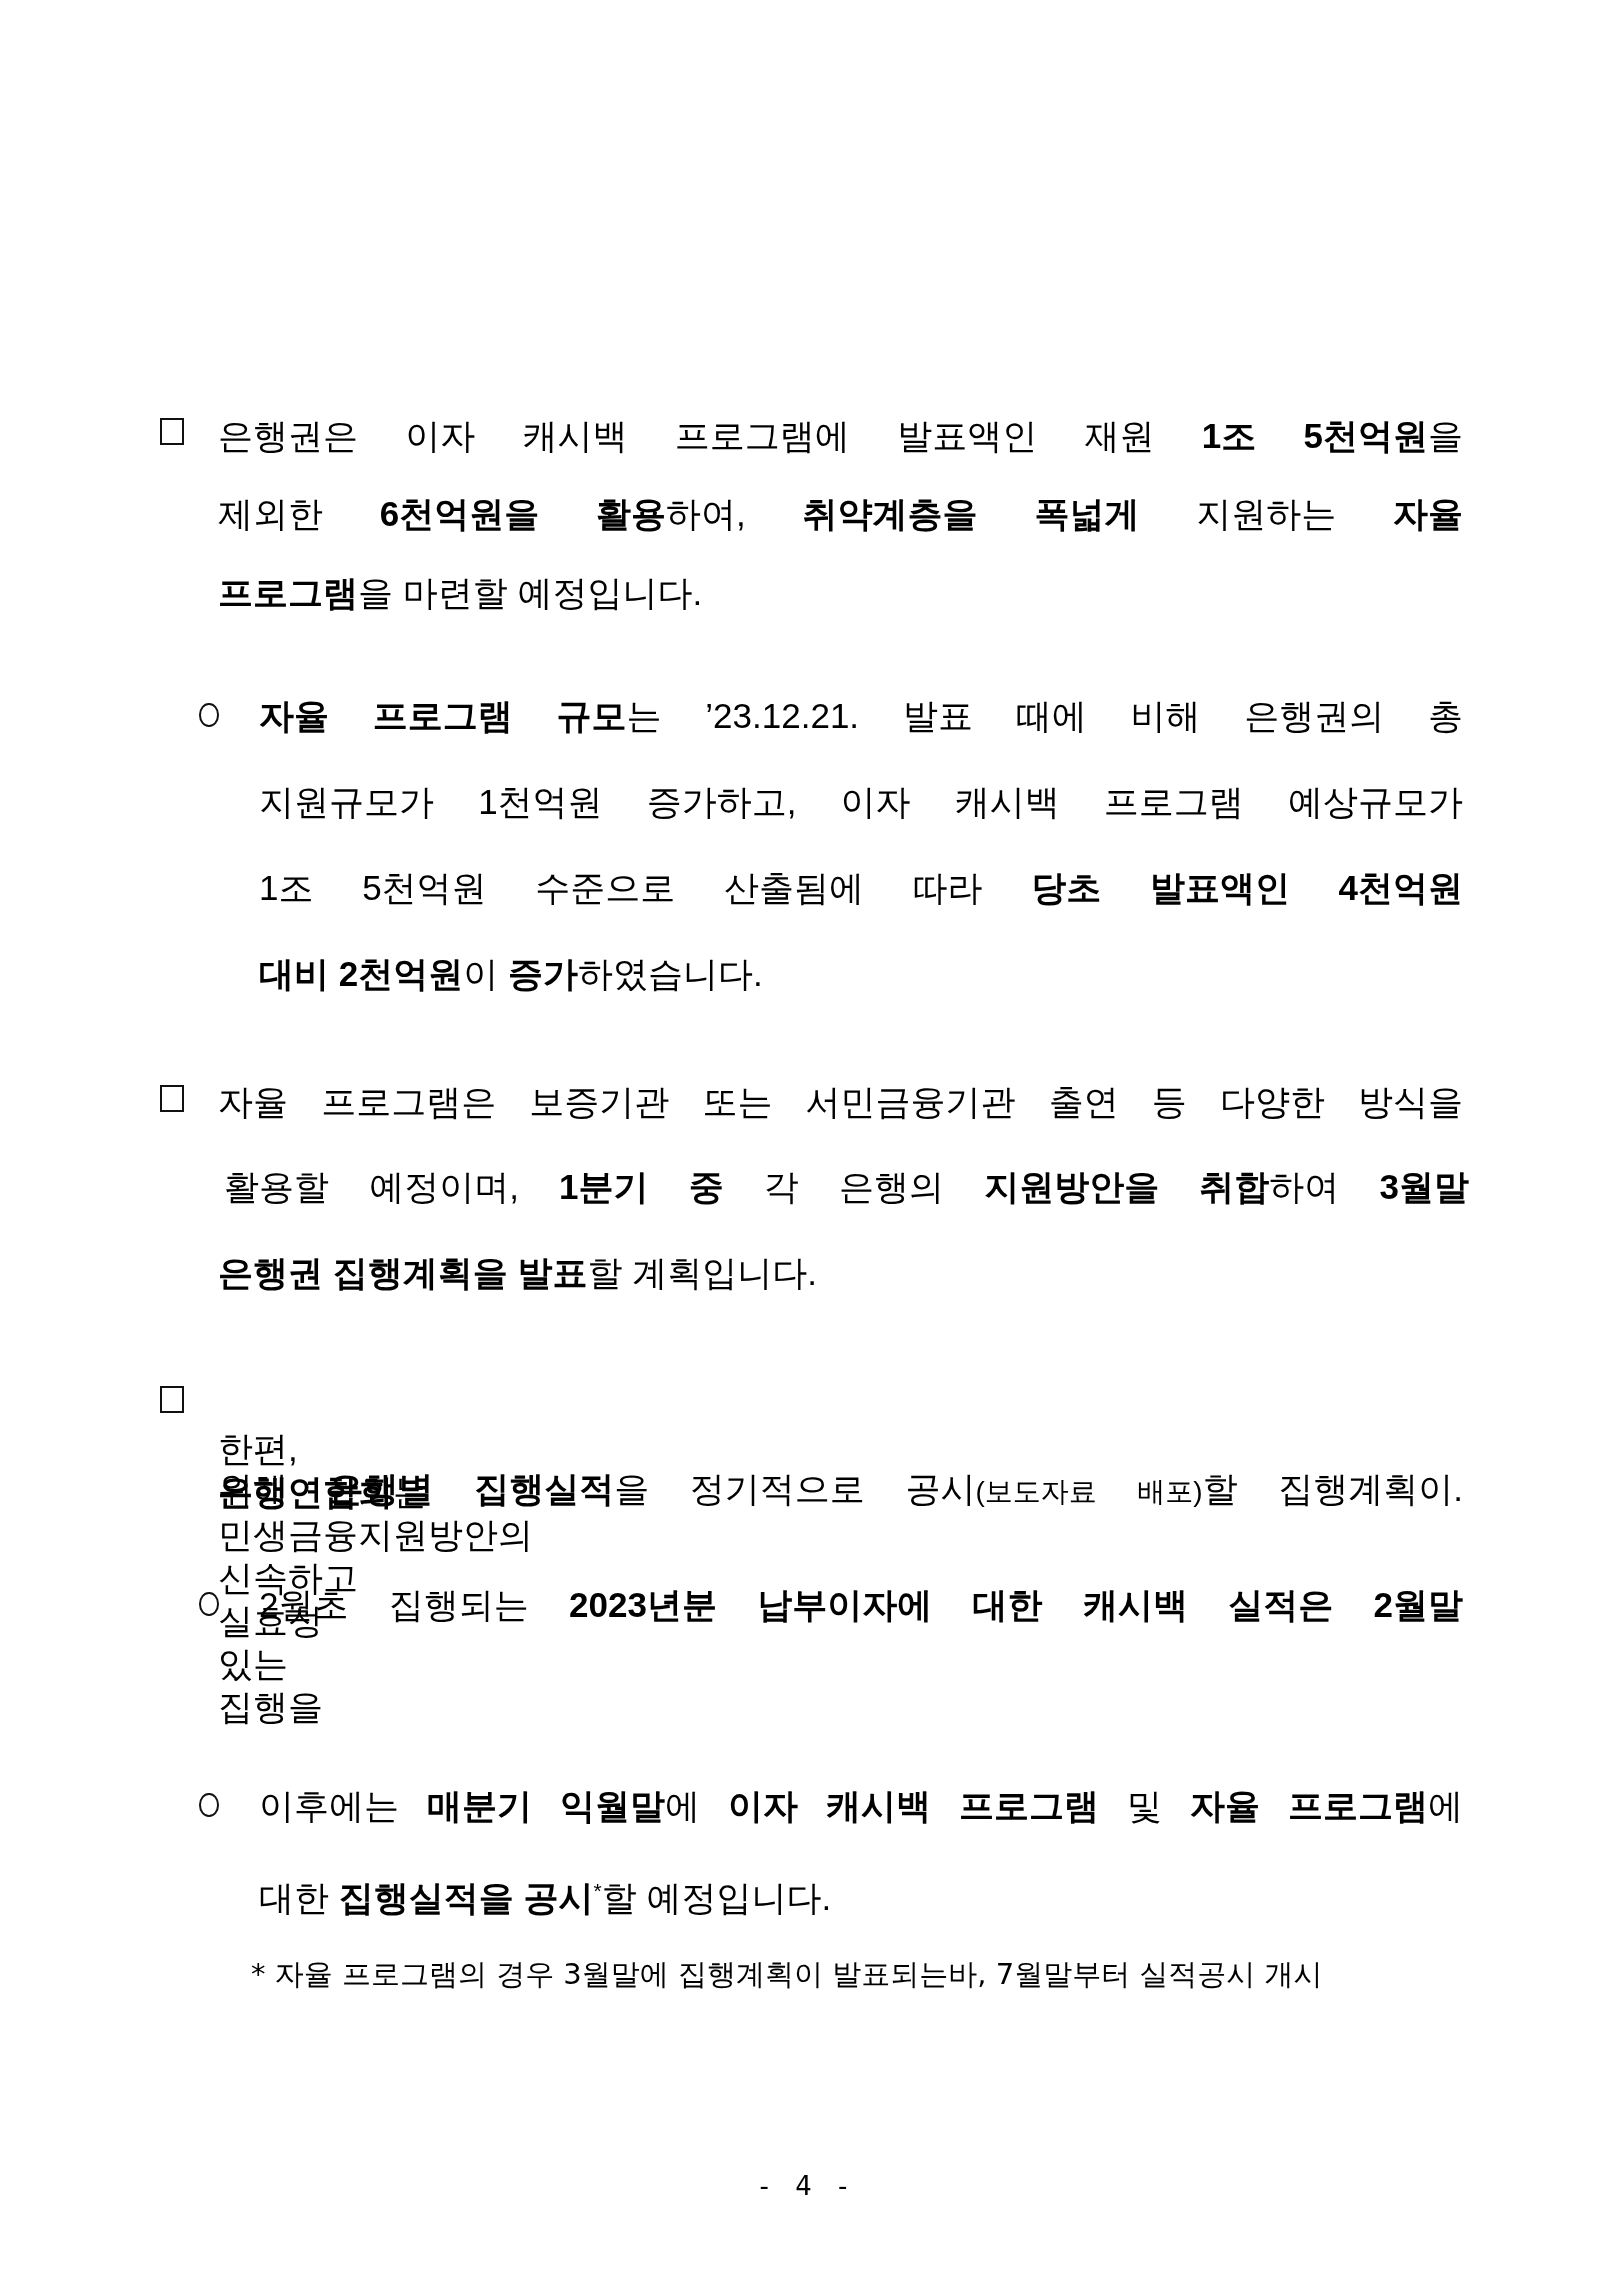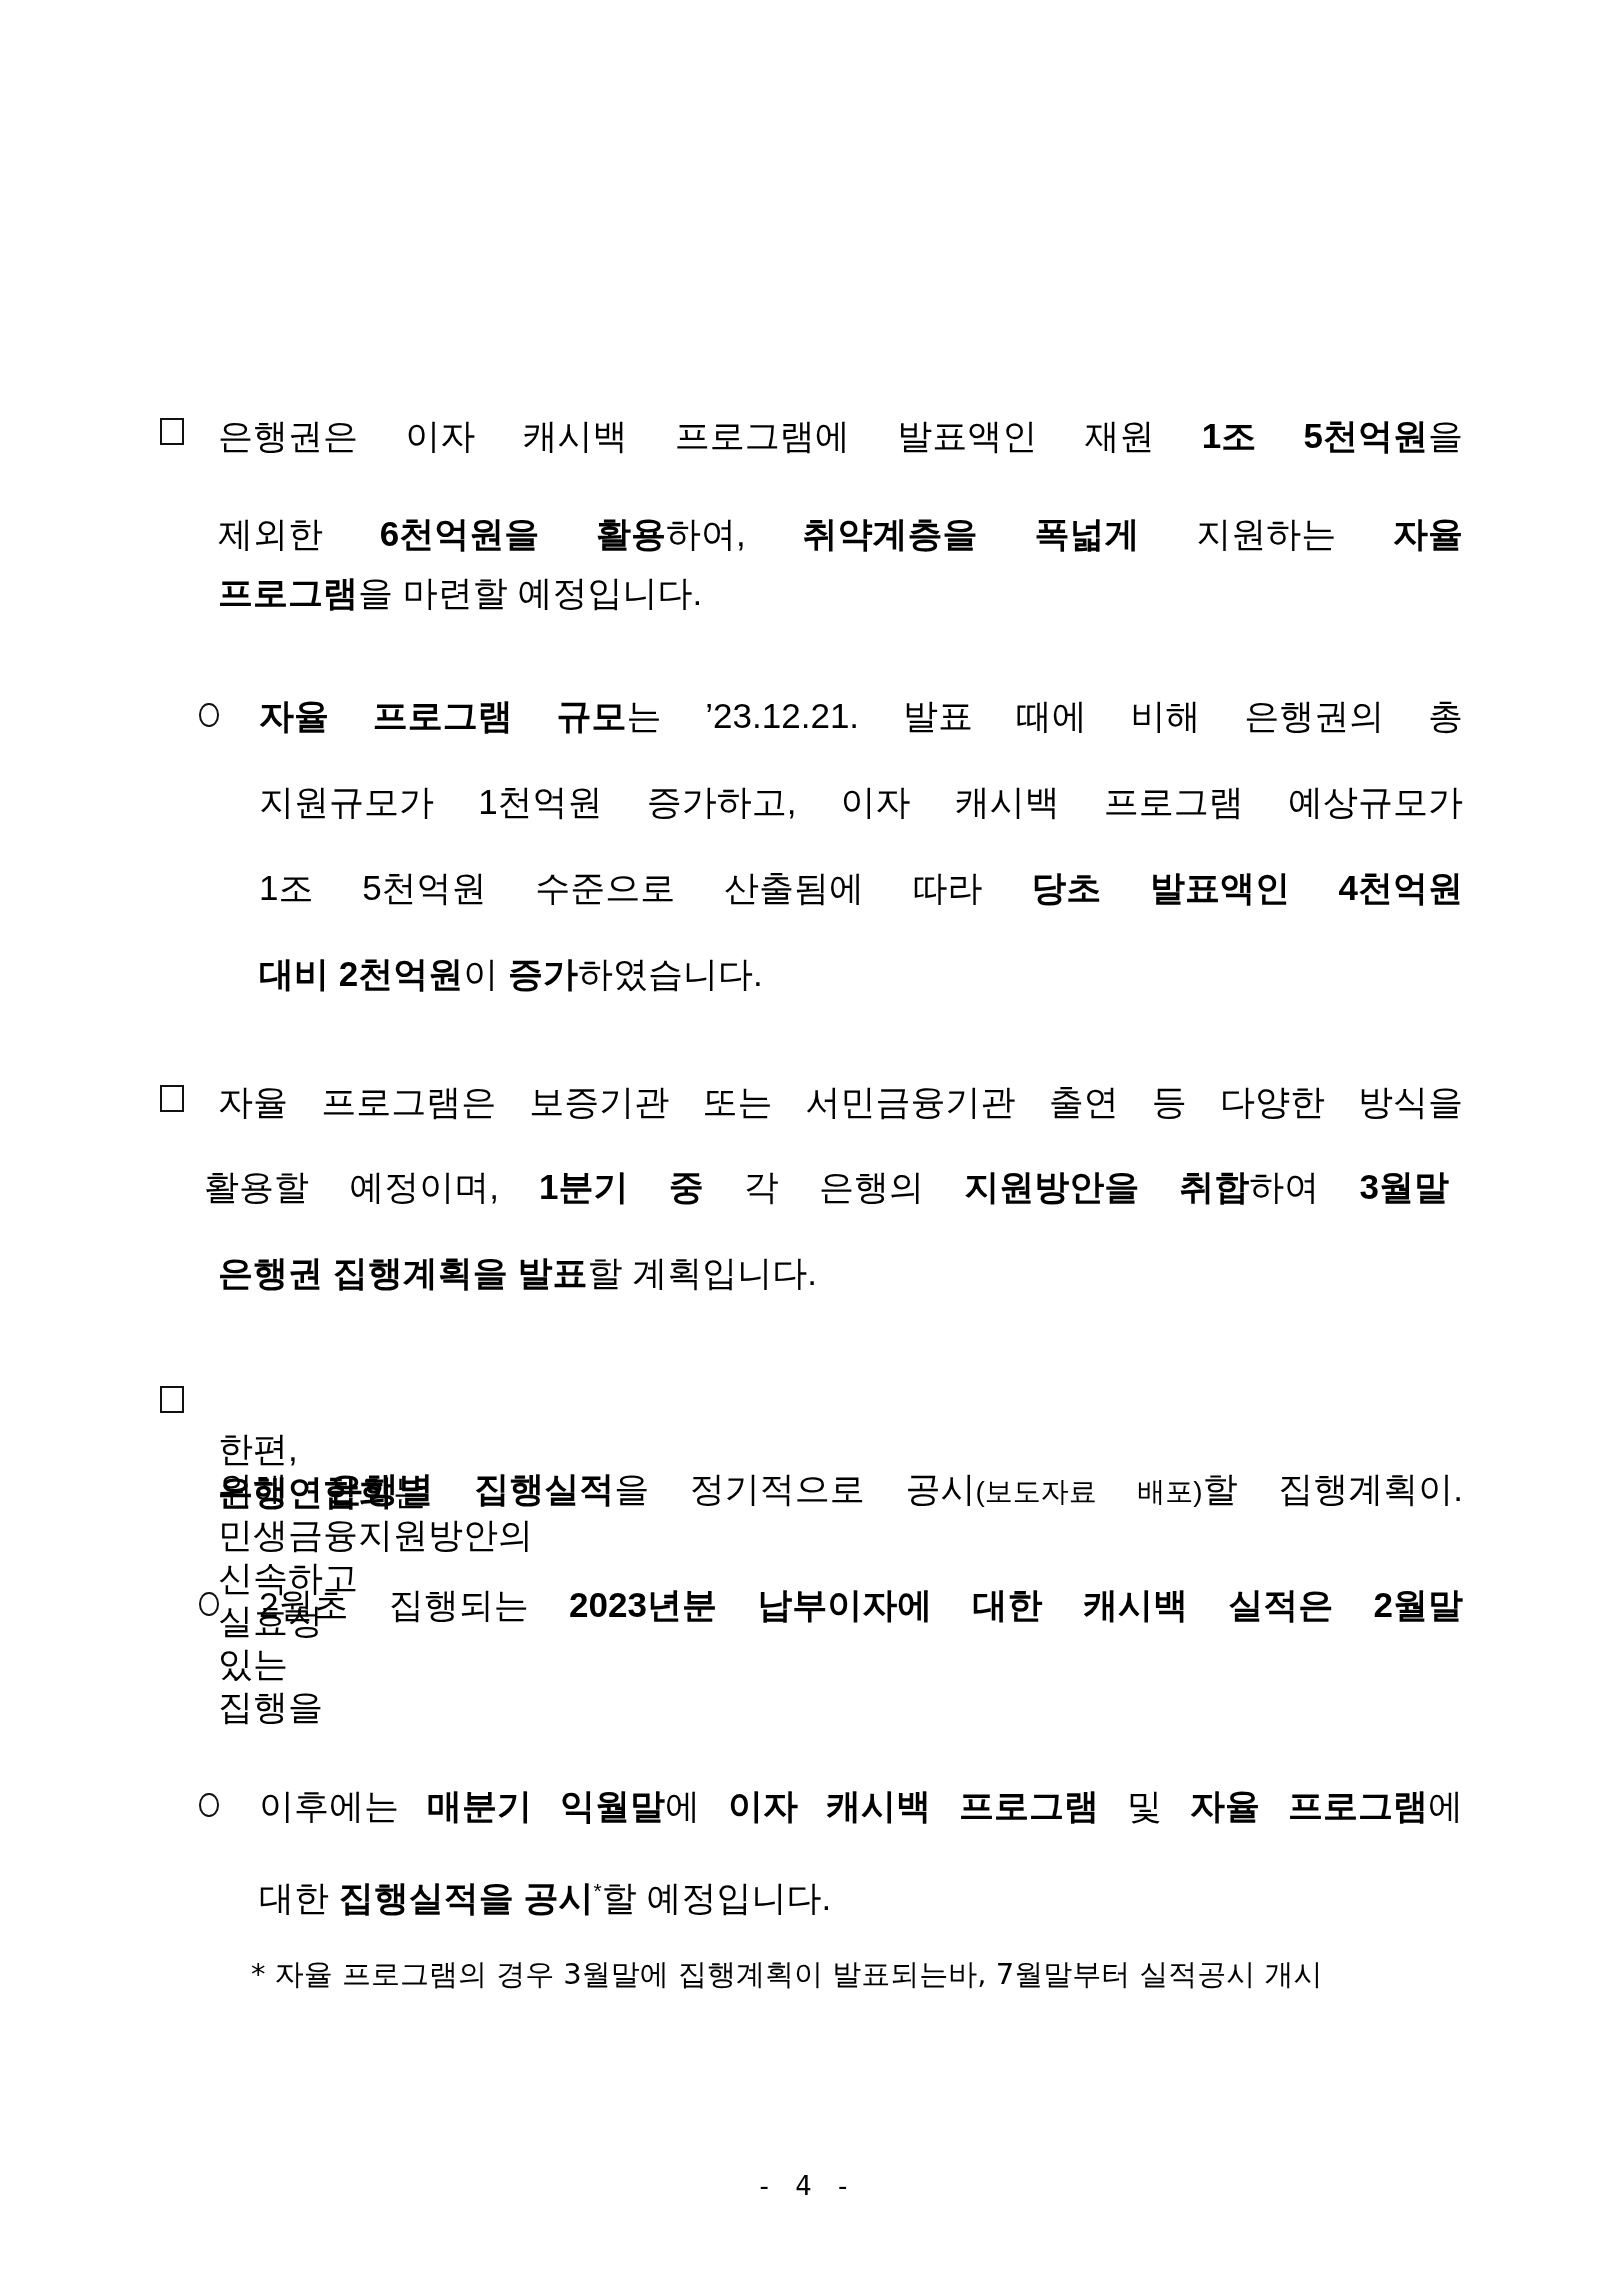--- a/index.html
+++ b/index.html
@@ -53,21 +53,21 @@
   <div class="line justify" style="left:218px; top:414px; width:1245px;">
       <span><span>은행권은</span></span>
       <span><span>이자</span></span>
       <span><span>캐시백</span></span>
       <span><span>프로그램에</span></span>
       <span><span>발표액인</span></span>
       <span><span>재원</span></span>
       <span><b>1조</b></span>
       <span><b>5천억원</b><span>을</span></span>
     </div>
-  <div class="line justify" style="left:218px; top:512px; width:1245px;">
+  <div class="line justify" style="left:218px; top:492px; width:1245px;">
       <span><span>제외한</span></span>
       <span><b>6천억원을</b></span>
       <span><b>활용</b><span>하여,</span></span>
       <span><b>취약계층을</b></span>
       <span><b>폭넓게</b></span>
       <span><span>지원하는</span></span>
       <span><b>자율</b></span>
     </div>
   <div class="line" style="left:218px; top:571px;"><b>프로그램</b><span>을 마련할 예정입니다.</span></div>
 
@@ -109,21 +109,21 @@
       <span><span>자율</span></span>
       <span><span>프로그램은</span></span>
       <span><span>보증기관</span></span>
       <span><span>또는</span></span>
       <span><span>서민금융기관</span></span>
       <span><span>출연</span></span>
       <span><span>등</span></span>
       <span><span>다양한</span></span>
       <span><span>방식을</span></span>
     </div>
-  <div class="line justify" style="left:204px; top:1165px; width:1245px;">
+  <div class="line justify" style="left:224px; top:1165px; width:1245px;">
       <span><span>활용할</span></span>
       <span><span>예정이며,</span></span>
       <span><b>1분기</b></span>
       <span><b>중</b></span>
       <span><span>각</span></span>
       <span><span>은행의</span></span>
       <span><b>지원방안을</b></span>
       <span><b>취합</b><span>하여</span></span>
       <span><b>3월말</b></span>
     </div>

